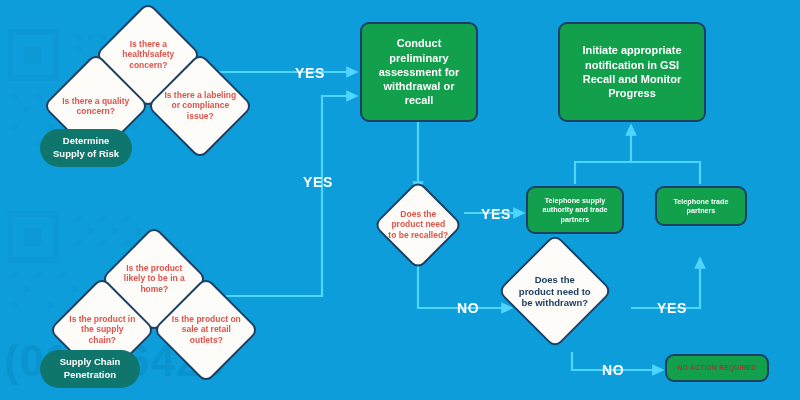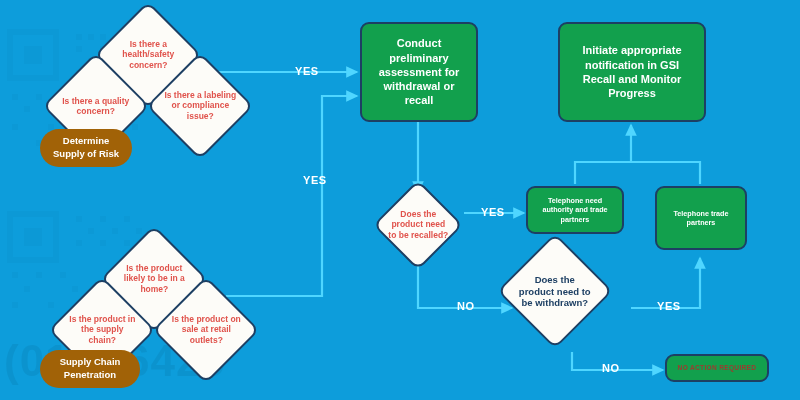--- a/index.html
+++ b/index.html
@@ -41,37 +41,37 @@
     line-height:1.22;
     color:#e0534c;
     font-size:8.5px;
     font-weight:600;
     width:92px;
   }
   .diamond.navy > span{color:#1d3f63;font-size:9.5px;width:100px;}
 
   .pill{
     display:flex;align-items:center;justify-content:center;text-align:center;
-    background:#a16207;border-radius:22px;
+    background:#0f766e;border-radius:22px;
     color:#ffffff;font-size:9.5px;font-weight:700;line-height:1.35;
   }
 
   .gbox{
     display:flex;align-items:center;justify-content:center;text-align:center;
     background:#12a04d;
     border:2px solid #1d3f63;
     border-radius:9px;
     color:#ffffff;line-height:1.3;
   }
   .gbox.big{font-size:11px;font-weight:600;padding:0 10px;}
   .gbox.small{font-size:7.2px;font-weight:600;padding:0 6px;}
   .gbox.faint{font-size:6.6px;font-weight:700;color:#9c3b2f;letter-spacing:.3px;}
 
   .wlabel{
-    position:absolute;color:#ffffff;font-size:11px;font-weight:700;
+    position:absolute;color:#ffffff;font-size:14px;font-weight:700;
     letter-spacing:.6px;white-space:nowrap;
   }
 </style>
 </head>
 <body>
 
 <div id="stage">
 
   <div class="wm-qr" style="left:6px;top:28px;">
     <svg width="150" height="140" viewBox="0 0 150 140" aria-hidden="true">
@@ -211,24 +211,24 @@
 
   <div class="node gbox big" style="left:558px;top:22px;width:148px;height:100px;text-align:center;">
     <span>Initiate appropriate notification in GSI Recall and Monitor Progress</span>
   </div>
 
   <div class="node diamond" style="left:386px;top:193px;width:64px;height:64px;">
     <span>Does the product need to be recalled?</span>
   </div>
 
   <div class="node gbox small" style="left:526px;top:186px;width:98px;height:48px;">
-    <span>Telephone need authority and trade partners</span>
-  </div>
-
-  <div class="node gbox small" style="left:655px;top:186px;width:92px;height:64px;">
+    <span>Telephone supply authority and trade partners</span>
+  </div>
+
+  <div class="node gbox small" style="left:655px;top:186px;width:92px;height:40px;">
     <span>Telephone trade partners</span>
   </div>
 
   <div class="node diamond navy" style="left:514px;top:250px;width:82px;height:82px;">
     <span>Does the product need to be withdrawn?</span>
   </div>
 
   <div class="node gbox faint" style="left:665px;top:354px;width:104px;height:28px;">
     <span>NO ACTION REQUIRED</span>
   </div>

